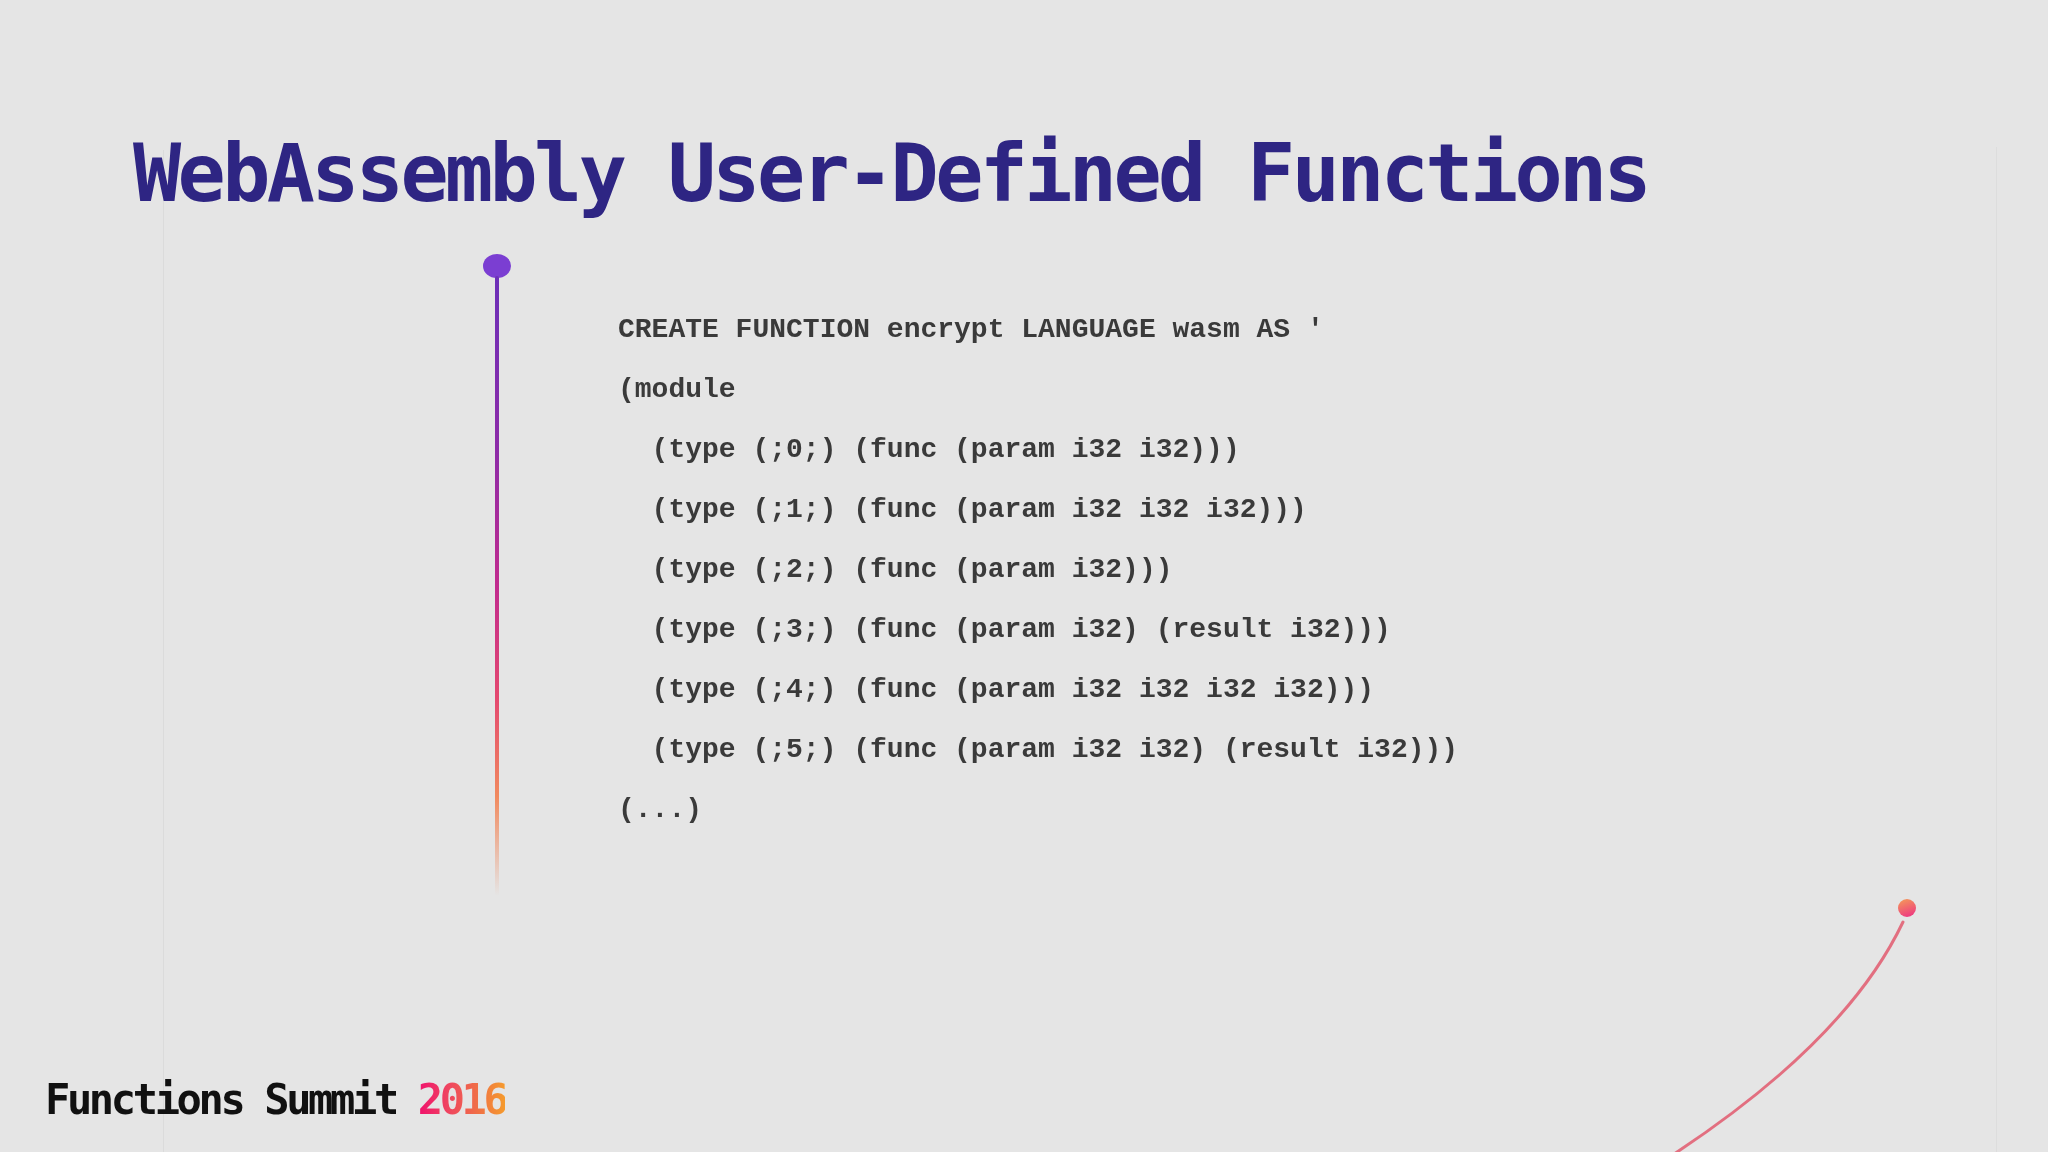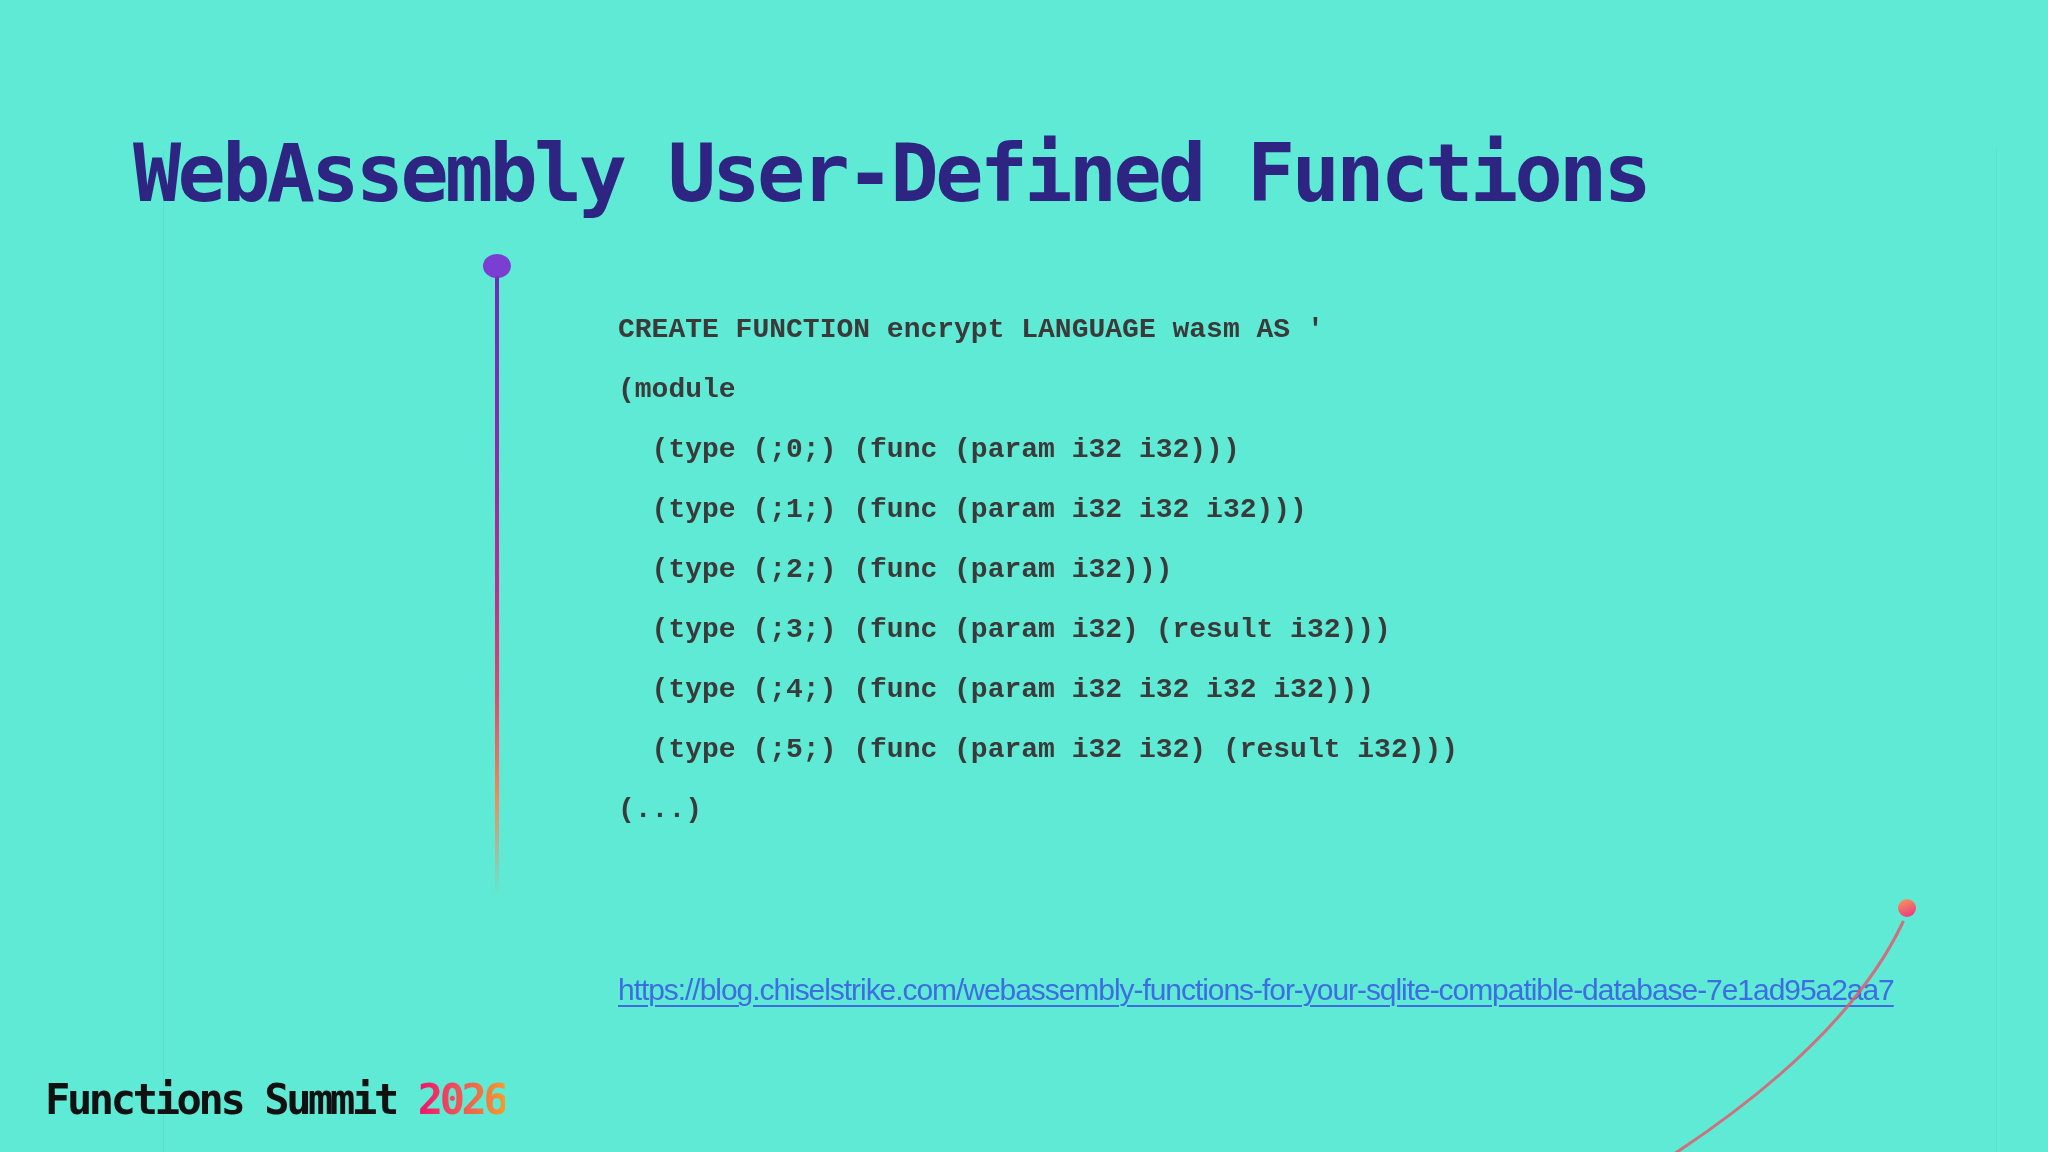--- a/index.html
+++ b/index.html
@@ -1,18 +1,18 @@
 <!DOCTYPE html>
 <html><head>
 <meta charset="utf-8">
 <style>
   html,body{margin:0;padding:0;background:#ffffff;}
   body{width:2048px;height:1152px;position:relative;overflow:hidden;
        font-family:"Liberation Sans",sans-serif;}
-  .slide{position:absolute;inset:0;background:#5eead4;}
+  .slide{position:absolute;inset:0;background:#e5e5e5;}
 
   
   .edge{position:absolute;width:1px;background:rgba(0,0,0,0.045);}
   .edge.left{left:163px;top:150px;height:1002px;}
   .edge.right{left:1996px;top:147px;height:1005px;background:rgba(0,0,0,0.03);}
 
   
   .title{position:absolute;left:133px;top:80px;
          font-family:"DejaVu Sans Mono",monospace;font-weight:700;
          font-size:80px;line-height:1;letter-spacing:-0.045em;
@@ -64,22 +64,21 @@
   <div class="edge left"></div>
   <div class="edge right"></div>
 
   <h1 class="title">WebAssembly User-Defined Functions</h1>
 
   <div class="tl-dot"></div>
   <div class="tl-line"></div>
 
   <pre class="code"><div class="code-line">CREATE FUNCTION encrypt LANGUAGE wasm AS '</div><div class="code-line">(module</div><div class="code-line">  (type (;0;) (func (param i32 i32)))</div><div class="code-line">  (type (;1;) (func (param i32 i32 i32)))</div><div class="code-line">  (type (;2;) (func (param i32)))</div><div class="code-line">  (type (;3;) (func (param i32) (result i32)))</div><div class="code-line">  (type (;4;) (func (param i32 i32 i32 i32)))</div><div class="code-line">  (type (;5;) (func (param i32 i32) (result i32)))</div><div class="code-line">(...)</div></pre>
 
-  <a class="link secondary">https://blog.chiselstrike.com/webassembly-functions-for-your-sqlite-compatible-database-7e1ad95a2aa7</a>
 
   <svg class="accent-curve" width="2048" height="1152" viewBox="0 0 2048 1152" fill="none">
     <path d="M 1903 922 Q 1846 1042 1668 1158" stroke="#e25b6e" stroke-width="3" stroke-linecap="round" opacity="0.85"></path>
   </svg>
   <div class="accent-dot"></div>
 
-  <div class="footer"><span class="brand">Functions</span><span class="event"> Summit </span><span class="year">2026</span></div>
+  <div class="footer"><span class="brand">Functions</span><span class="event"> Summit </span><span class="year">2016</span></div>
 
 </div>
 
 </body></html>

